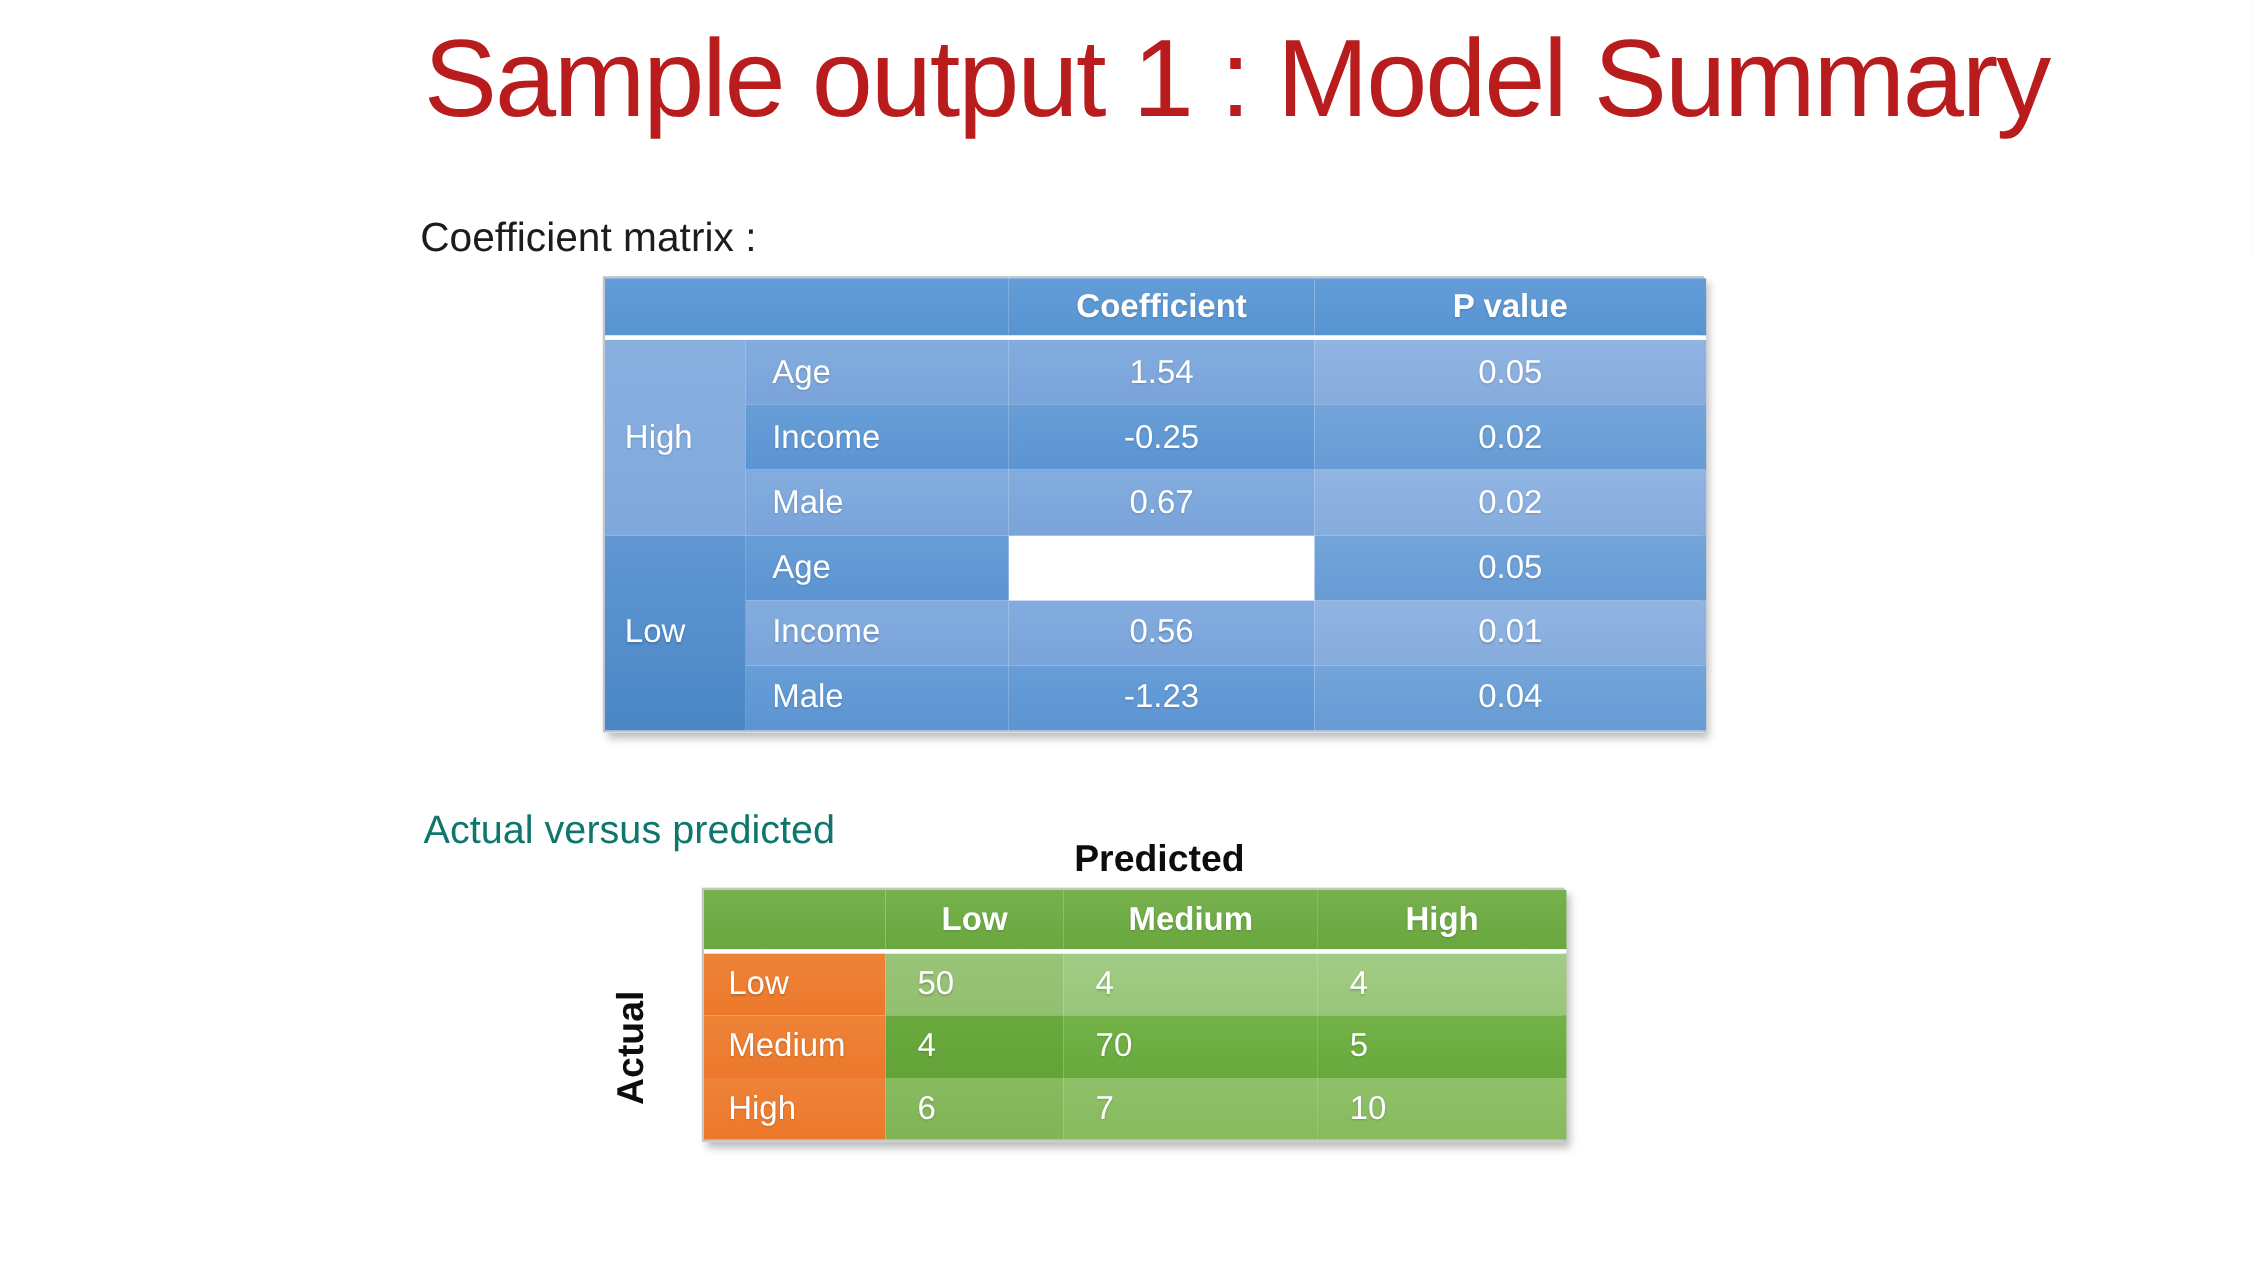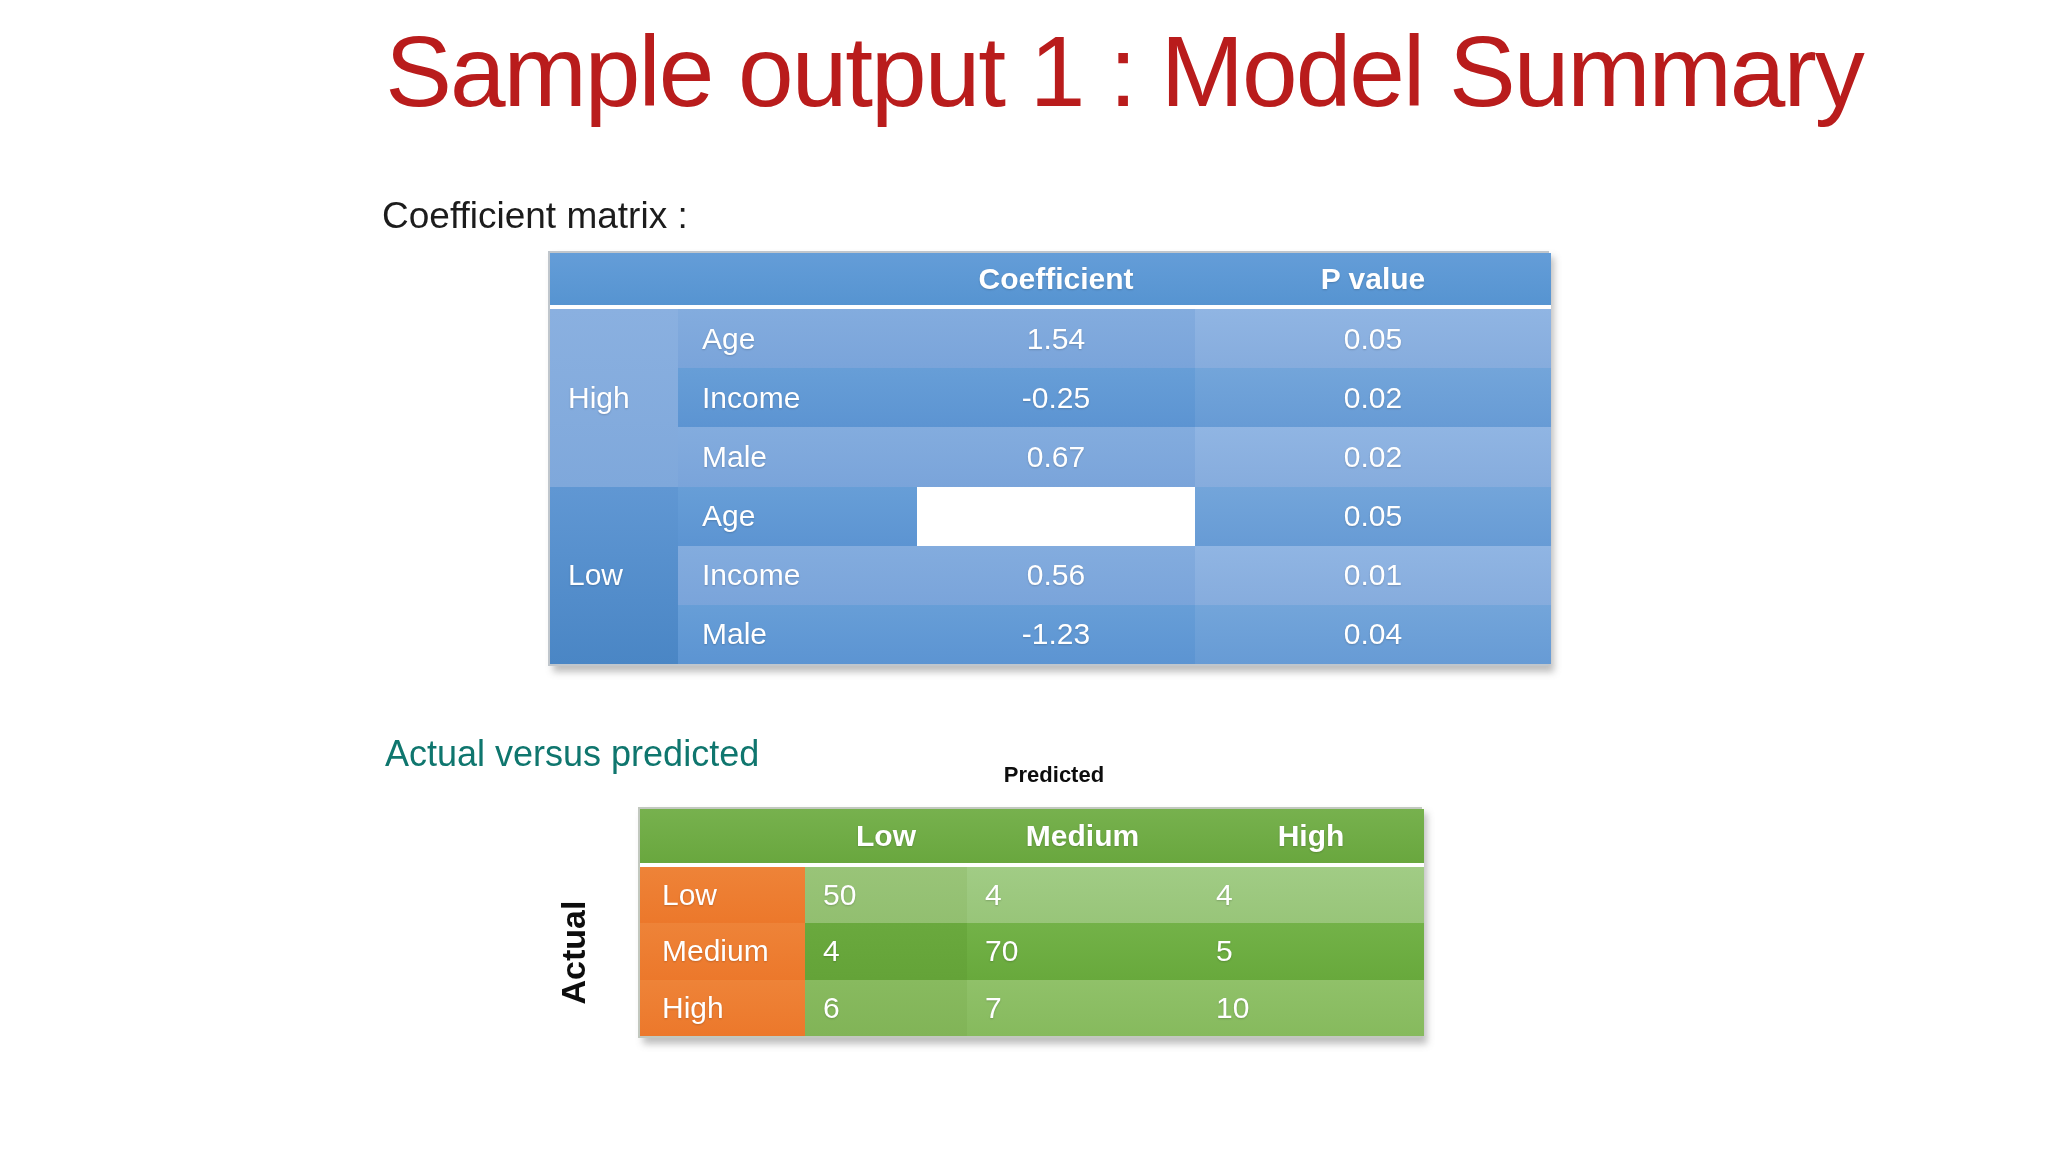--- a/index.html
+++ b/index.html
@@ -9,21 +9,21 @@
   }
   
   .title{
     position:absolute;left:200px;top:14px;width:1848px;text-align:center;
     font-size:100px;font-weight:200;letter-spacing:-2px;color:#b91c1c;
   }
   .h-coeff{position:absolute;left:382px;top:172px;font-size:37px;color:#1c1c1c;margin-top:23px;}
   .h-avp{position:absolute;left:385px;top:733px;font-size:36px;color:#0f766e;}
   .lbl-predicted{
     position:absolute;left:904px;top:762px;width:300px;text-align:center;
-    font-size:22px;font-weight:bold;color:#0d0d0d;
+    font-size:34px;font-weight:bold;color:#0d0d0d;
   }
   .lbl-actual{
     position:absolute;left:552px;top:868px;width:44px;height:168px;
     display:flex;align-items:center;justify-content:center;
   }
   .lbl-actual span{
     transform:rotate(-90deg);white-space:nowrap;
     font-size:34px;font-weight:bold;color:#0d0d0d;
   }
   
@@ -57,21 +57,21 @@
   
   .tbl-green{
     position:absolute;left:638px;top:807px;width:784px;height:231px;
     display:grid;grid-template-columns:165px 162px 231px 226px;
     grid-template-rows:58px repeat(3,1fr);
     border:2px solid #c2c8bf;box-sizing:border-box;
     box-shadow:5px 6px 7px rgba(110,110,110,0.45);
   }
   .gh{background:linear-gradient(#77b14e,#69a73e);border-bottom:4px solid #ffffff;}
   .oc{background:linear-gradient(#ee8338,#ec782b);padding-left:22px;}
-  .vr{padding-left:18px;justify-content:flex-start;}
+  .vr{padding-left:29px;justify-content:flex-start;}
   .g-lo1{background:linear-gradient(#99c478,#92bf70);}  
   .g-lo {background:linear-gradient(#a1cc85,#98c579);}  
   .g-md1{background:linear-gradient(#6aa93e,#64a338);}  
   .g-md {background:linear-gradient(#73b248,#68a93c);}  
   .g-hi1{background:linear-gradient(#88ba5f,#81b457);}  
   .g-hi {background:linear-gradient(#90c169,#86ba5d);}  
 </style>
 </head>
 <body>
 

